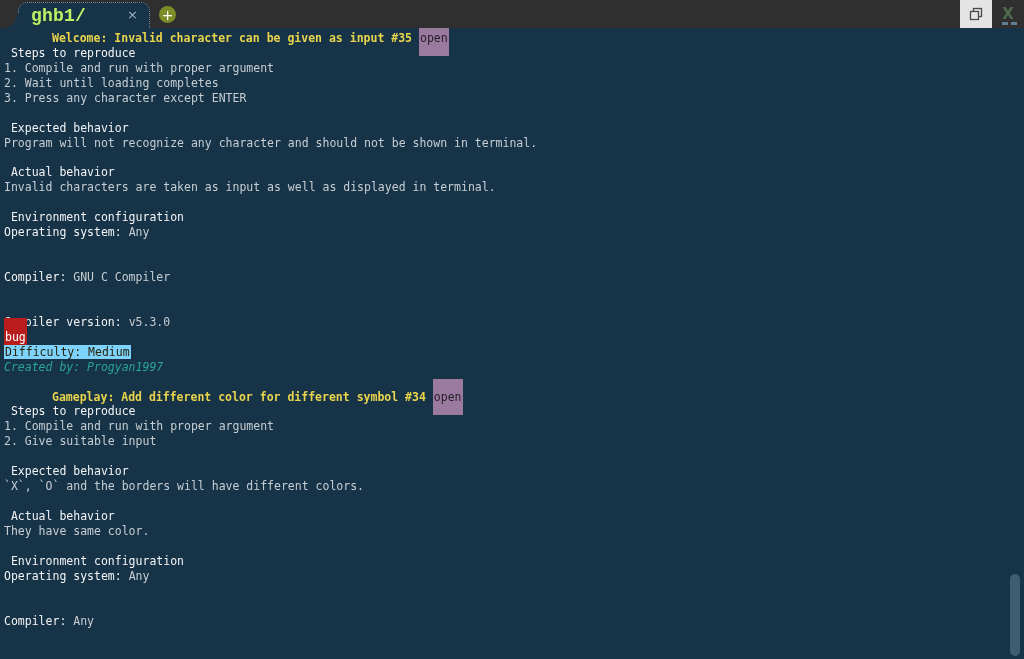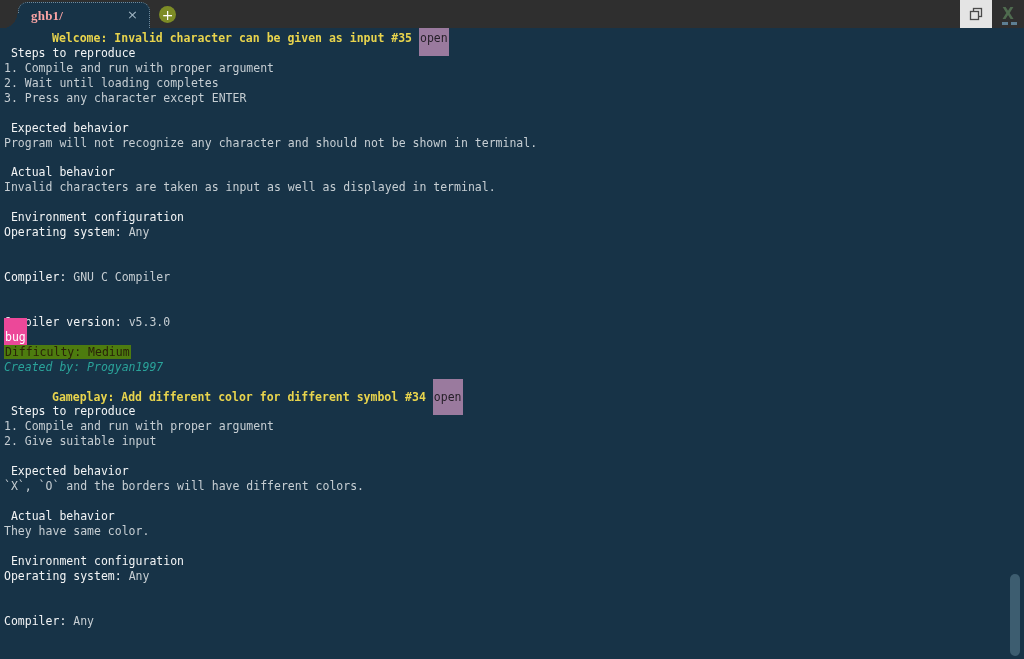--- a/index.html
+++ b/index.html
@@ -59,23 +59,23 @@
     content: "";
     position: absolute;
     left: -16px;
     bottom: 0;
     width: 16px;
     height: 14px;
     background: radial-gradient(circle at 0 0, transparent 14px, #173347 14px);
   }
 
   .tab-title {
-    color: #fca5a5;
-    font-family: Liberation Serif, serif;
-    font-size: 13px;
+    color: #bef264;
+    font-family: Liberation Mono, monospace;
+    font-size: 18px;
     font-weight: bold;
     letter-spacing: 0.2px;
     flex: 1;
     white-space: nowrap;
   }
 
   .tab-close {
     color: #9fb4c2;
     font-size: 13px;
     line-height: 1;
@@ -183,26 +183,26 @@
     font-weight: normal;
   }
   .body-text { color: #c6ced3; }
 
   .badge-open {
     background: #9a7a9e;
     color: #27202a;
     padding: 11px 1px;
   }
   .badge-bug {
-    background: #ec4899;
+    background: #b91c1c;
     color: #ffffff;
     padding: 12px 1px;
   }
   .badge-diff {
-    background: #4d7c0f;
+    background: #7dd3fc;
     color: #2a2208;
     padding: 0 1px;
   }
   .created-by { color: #2aa39a; font-style: italic; }
 
   
   .scrollbar {
     position: absolute;
     top: 28px;
     right: 0;

